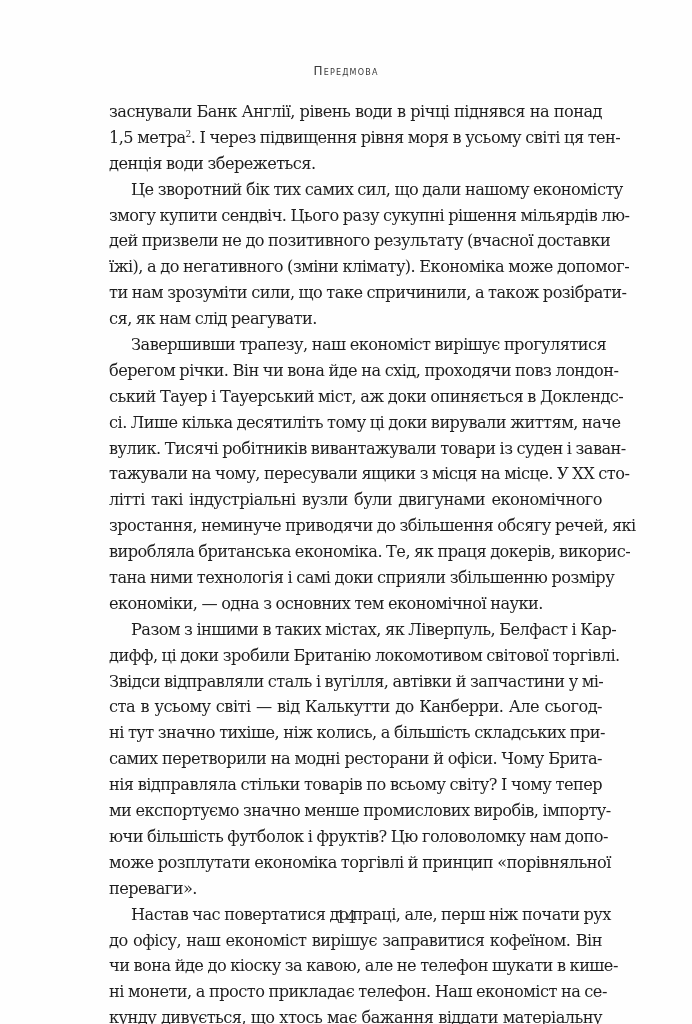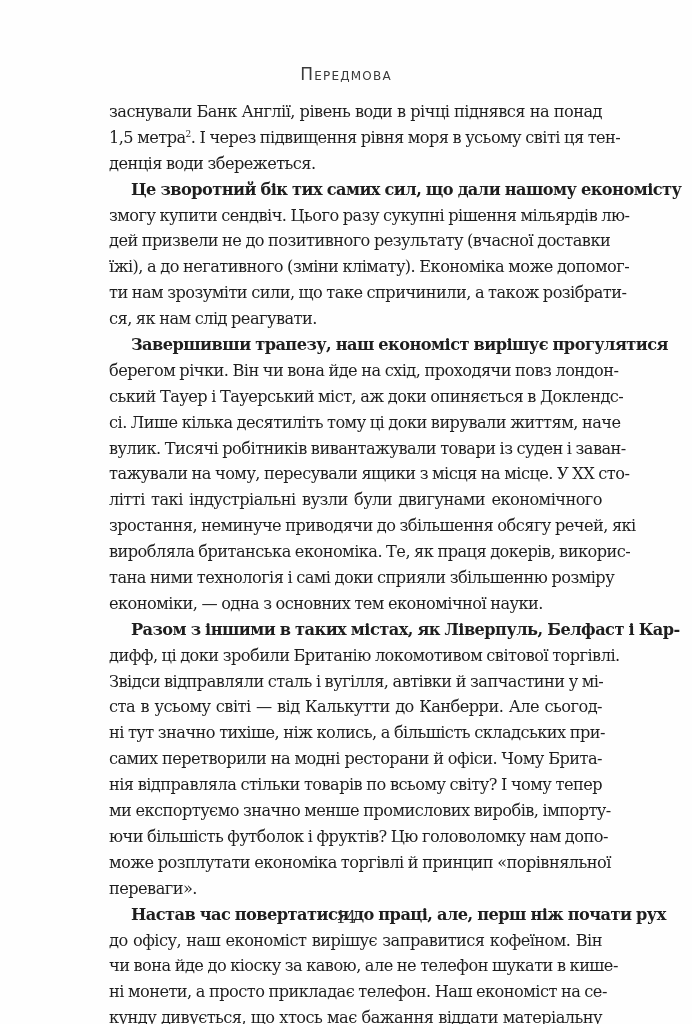--- a/index.html
+++ b/index.html
@@ -1,30 +1,30 @@
 <!DOCTYPE html>
 <html><head>
 <meta charset="utf-8">
 <style>
   html, body { margin: 0; padding: 0; background: #ffffff; }
   body { width: 692px; height: 1024px; position: relative; overflow: hidden; }
   .page { position: absolute; left: 0; top: 0; width: 692px; height: 1024px; background: #fefefe; }
   .running-head {
     position: absolute; top: 64px; left: 0; width: 692px; text-align: center;
-    font-family: "DejaVu Sans", sans-serif; font-size: 17px; letter-spacing: 1.2px;
+    font-family: "DejaVu Sans", sans-serif; font-size: 12px; letter-spacing: 1.2px;
     color: #3a3a3a; font-variant: small-caps;
   }
   .body-text {
     position: absolute; left: 109px; top: 99px; width: 493px;
     font-family: "DejaVu Serif", serif; font-size: 16.2px; line-height: 25.9px;
     color: #1e1e1e; letter-spacing: -0.55px; word-spacing: -0.5px;
   }
   .line { display: block; white-space: nowrap; text-align: justify; text-align-last: justify; height: 25.9px; }
   .line.last { text-align-last: left; }
-  .line.indent { padding-left: 22px; font-weight: bold; }
+  .line.indent { padding-left: 22px; }
   sup { font-size: 9px; line-height: 0; vertical-align: 6px; }
   .folio {
     position: absolute; top: 908px; left: 0; width: 692px; text-align: center;
     font-family: "DejaVu Serif", serif; font-size: 16px; color: #2e2e2e;
   }
 </style>
 </head>
 <body>
 
 <div class="page">

